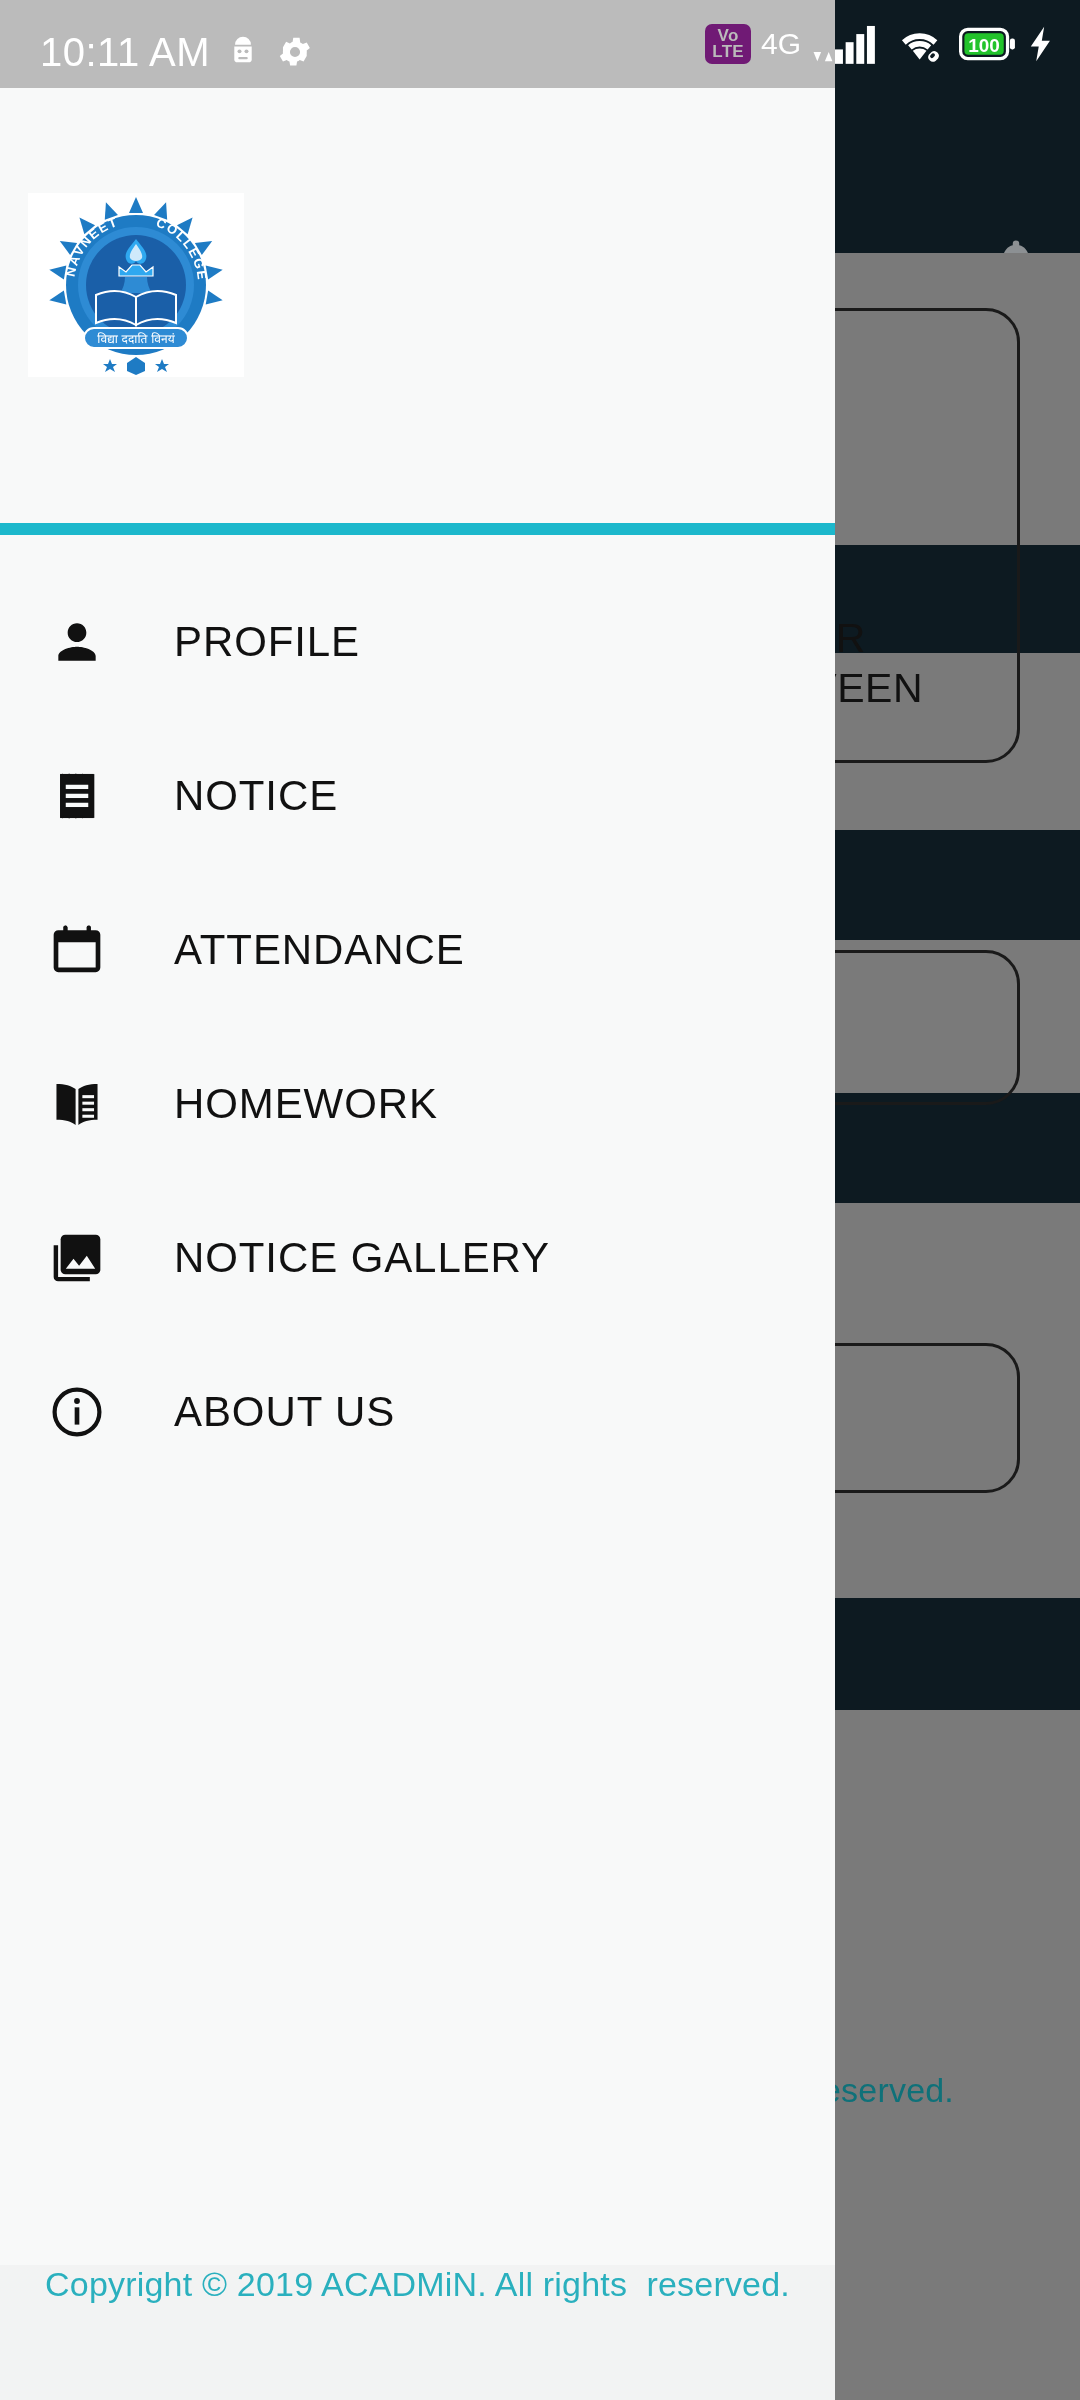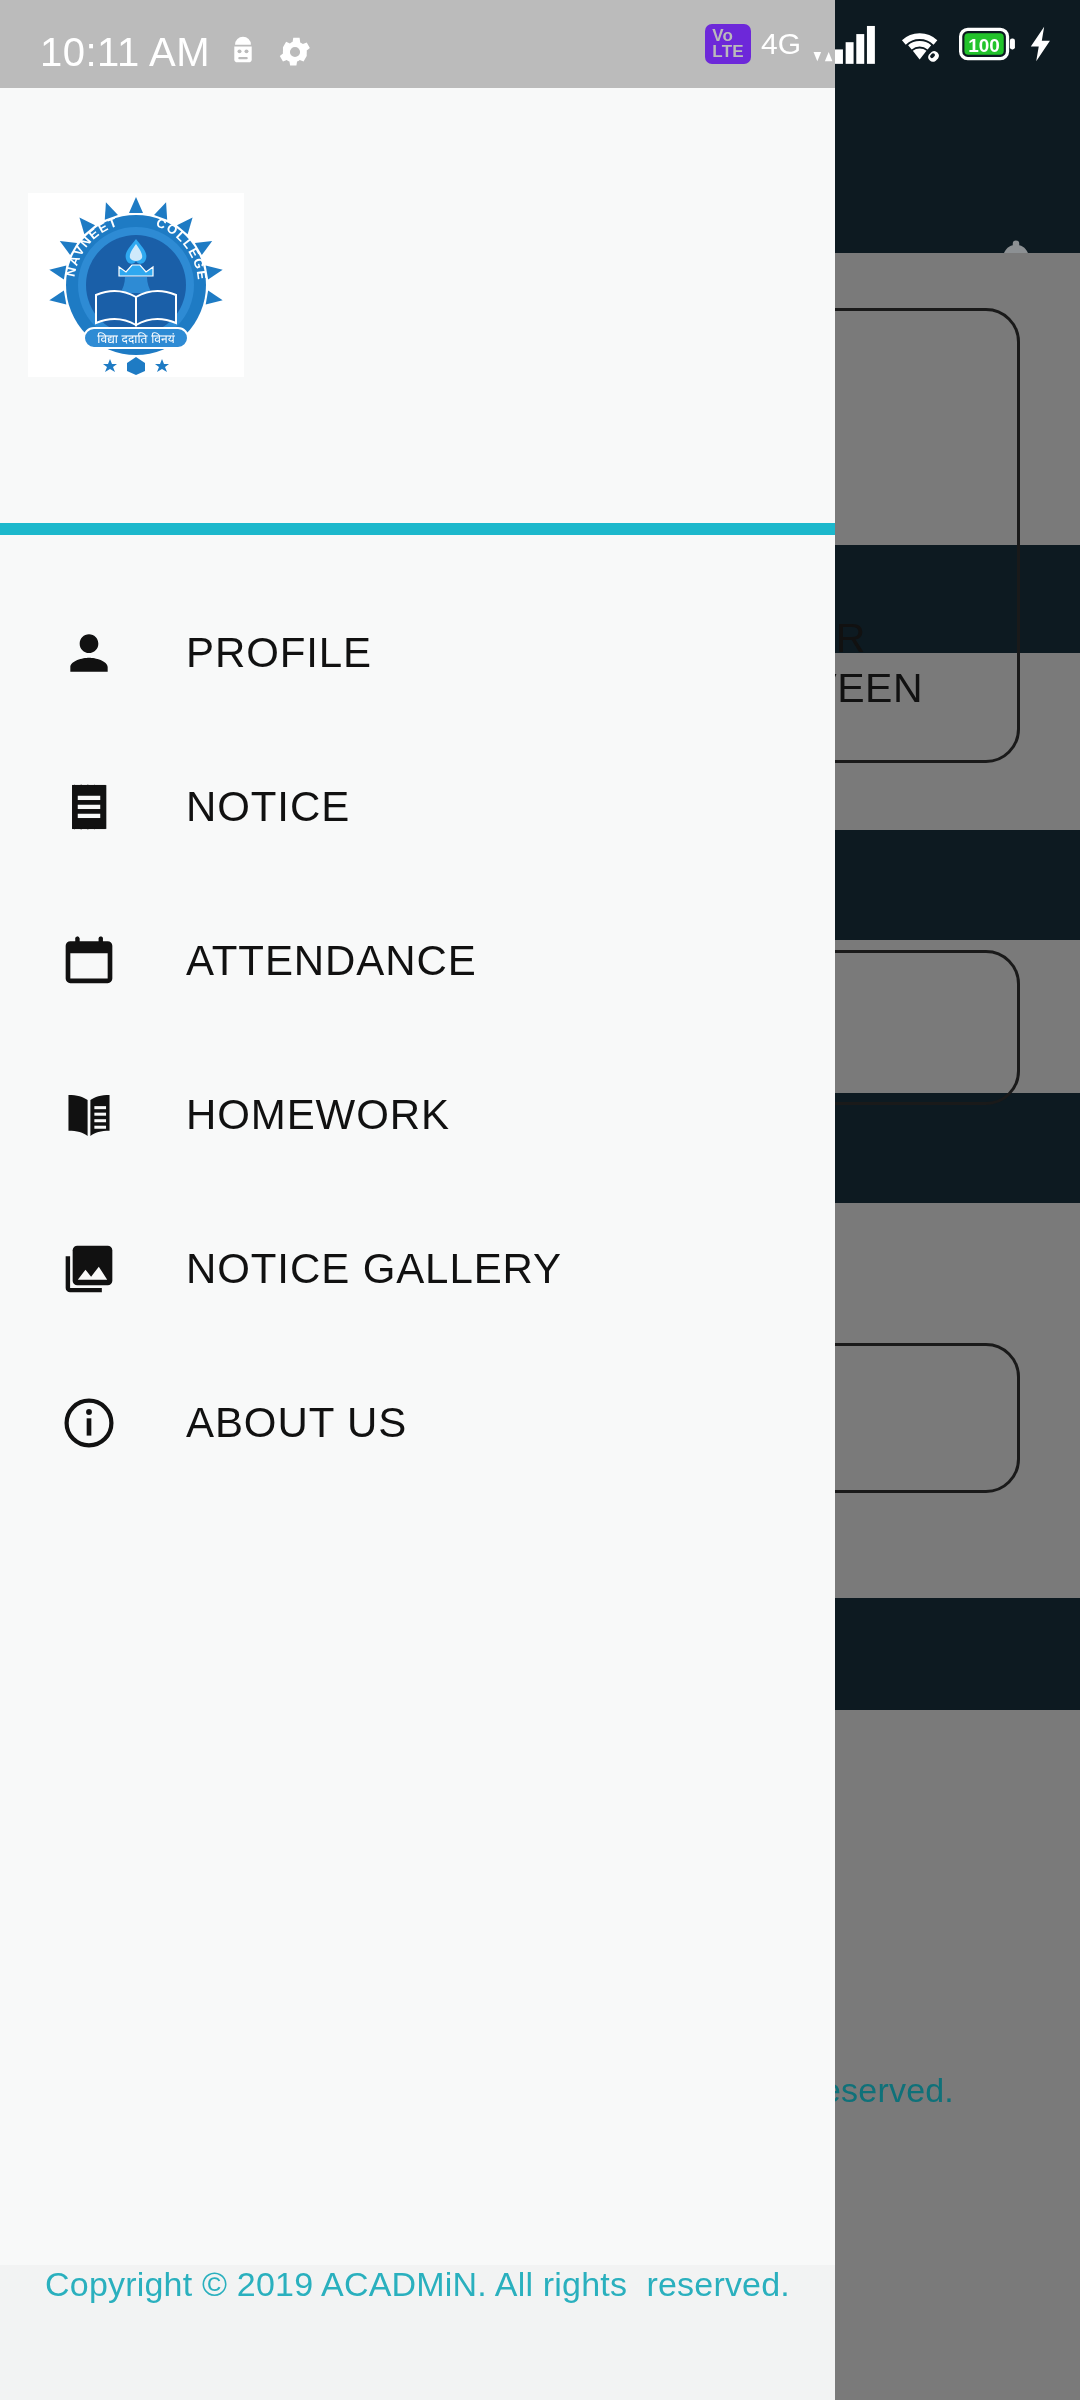--- a/index.html
+++ b/index.html
@@ -121,28 +121,28 @@
   .sb-right {
     position: absolute;
     right: 0;
     top: 0;
     height: 88px;
     display: flex;
     align-items: center;
     gap: 10px;
   }
   .volte-badge {
-    background: #6d28d9;
+    background: #701a75;
     color: #BBBBBB;
     border-radius: 7px;
     font-size: 17px;
     font-weight: 700;
     line-height: 0.96;
     padding: 4px 7px;
-    text-align: left;
+    text-align: center;
     letter-spacing: 0.3px;
   }
   .net-label {
     color: #FFFFFF;
     font-size: 30px;
     line-height: 1;
   }
 
   
   #statusbar-right-dark {
@@ -198,23 +198,22 @@
     max-width: 540px;
   }
   .drawer-accent {
     height: 12px;
     width: 100%;
     background: #1CB8CC;
     flex: none;
   }
   .menu {
     flex: 1 1 auto;
-    padding-top: 41px;
+    padding-top: 30px;
     background: #F8F9F9;
-    margin-left: 12px;
   }
   .menu-item {
     height: 154px;
     display: flex;
     align-items: center;
     padding-left: 44px;
     box-sizing: border-box;
     cursor: pointer;
   }
   .menu-icon {

